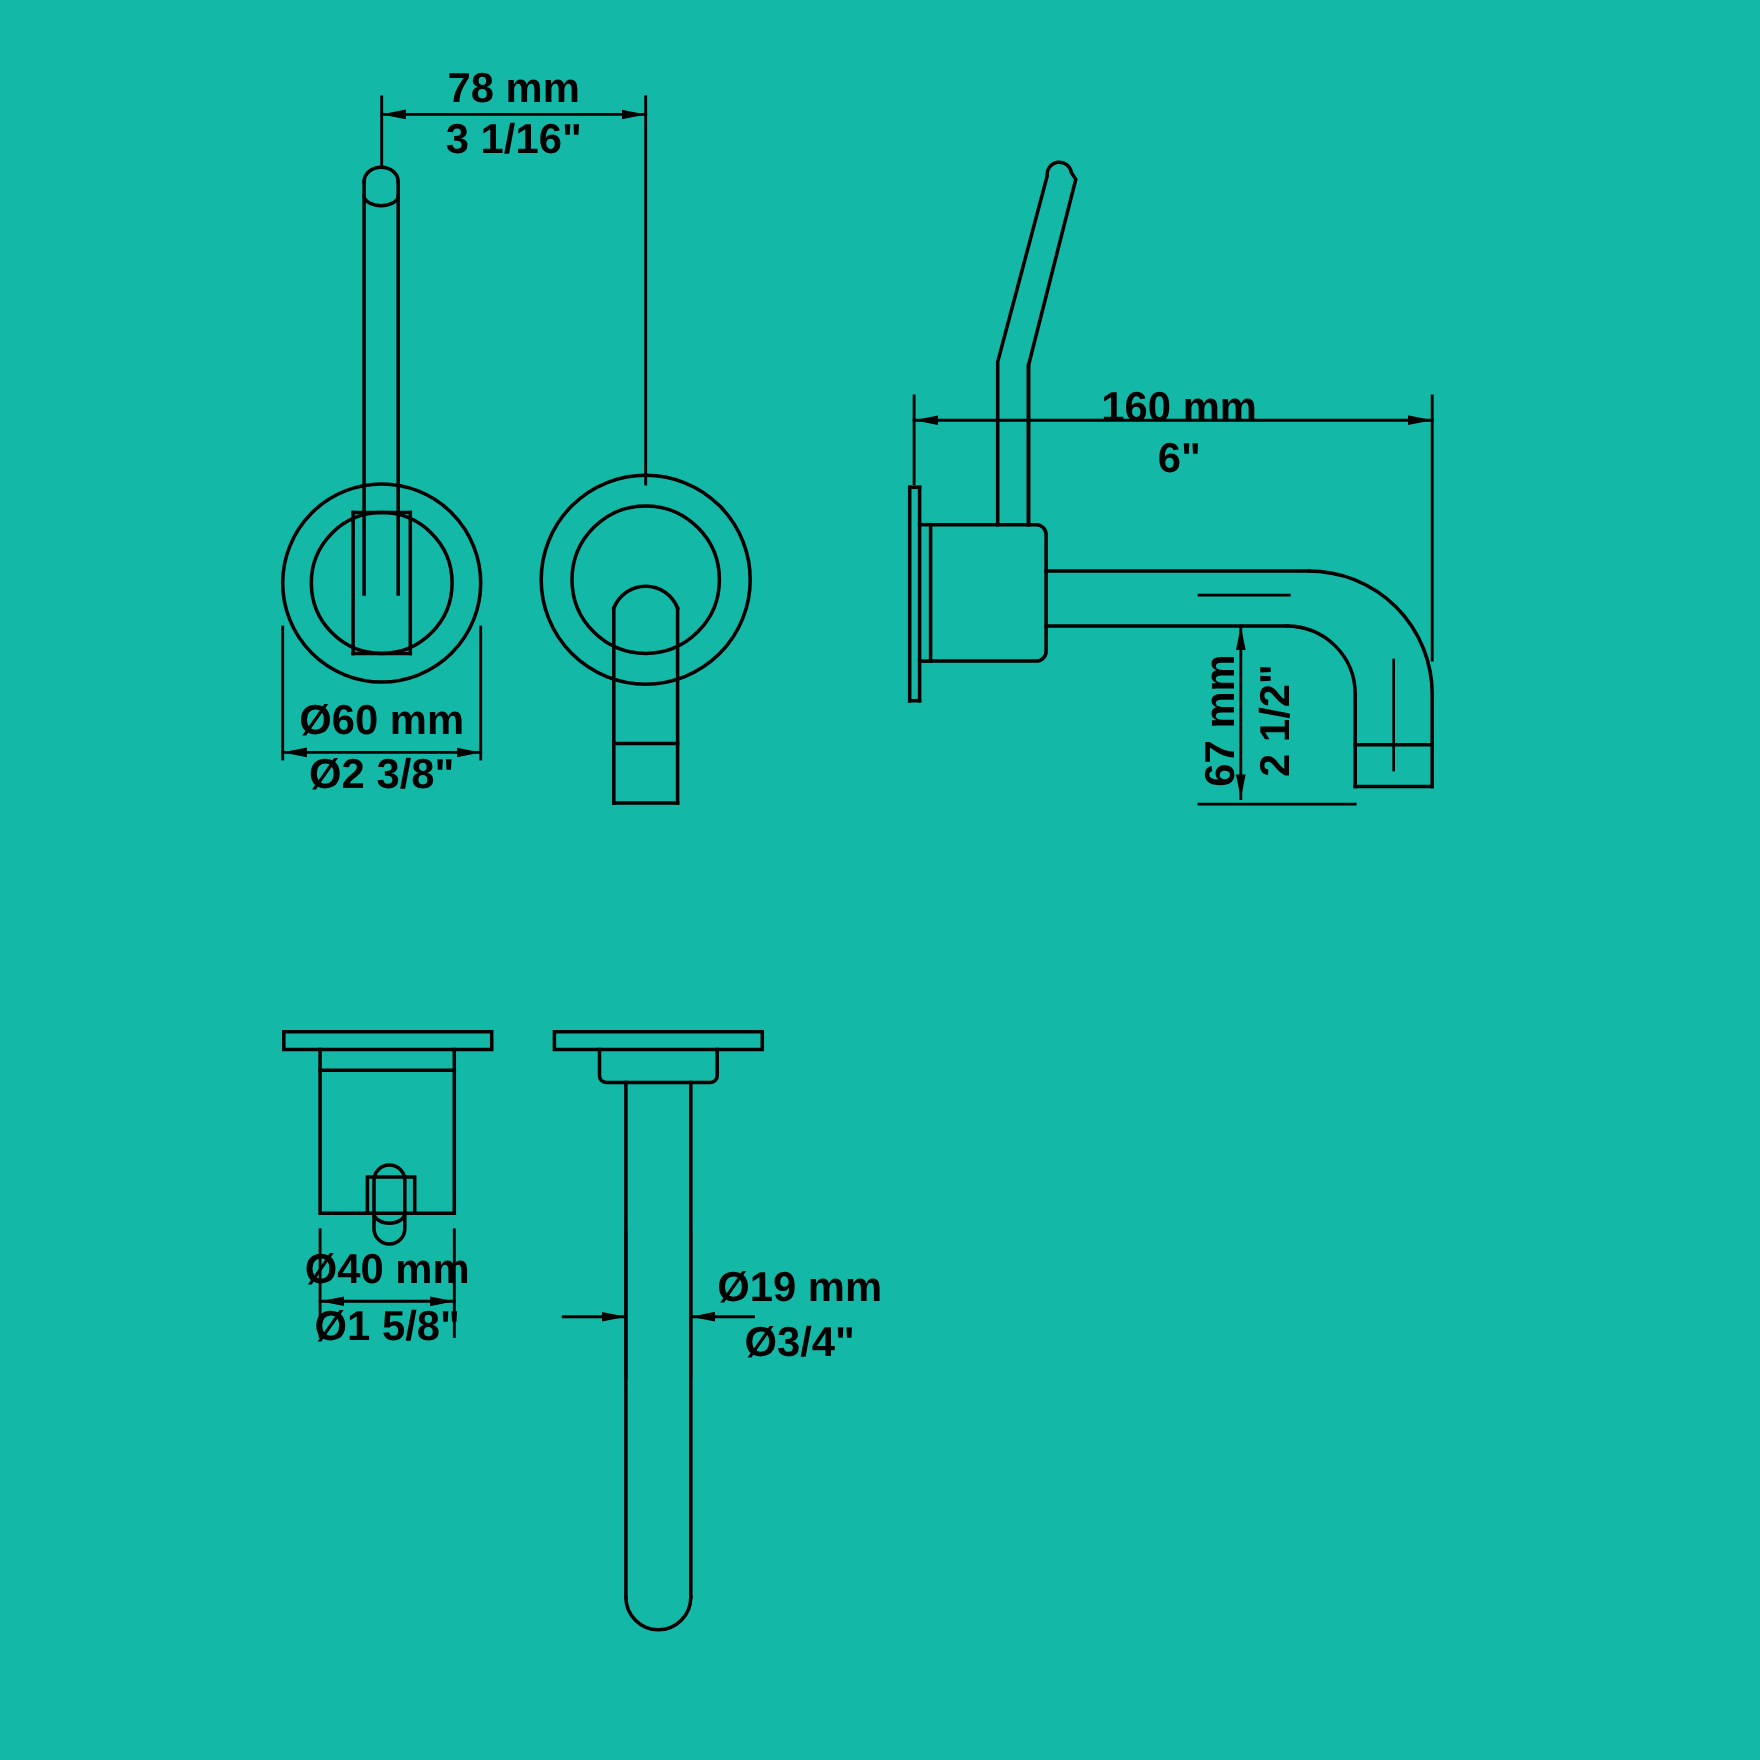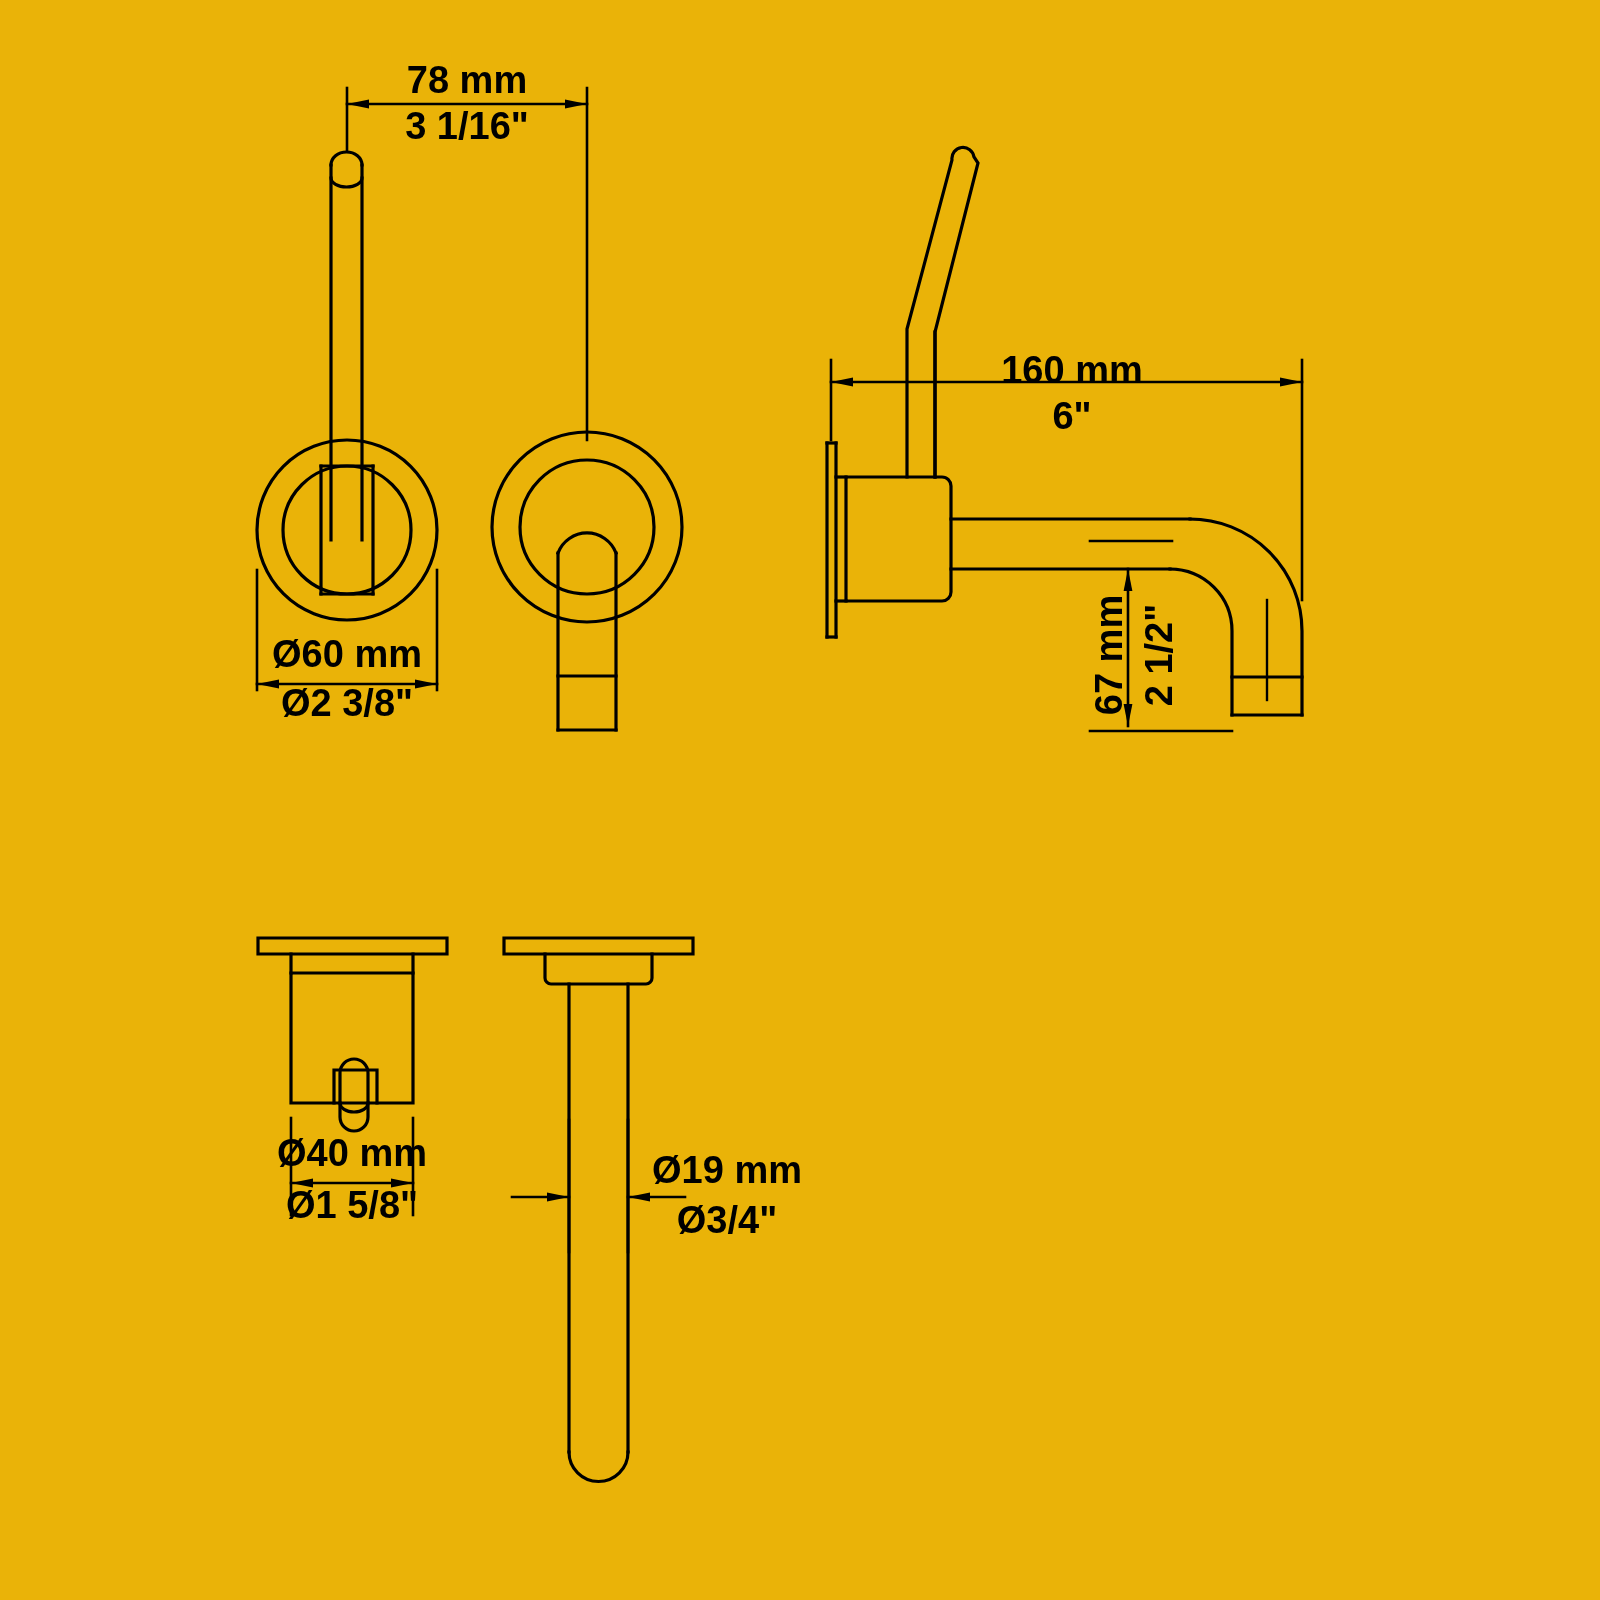--- a/index.html
+++ b/index.html
@@ -11,21 +11,21 @@
   body {
     width: 1600px;
     height: 1600px;
     font-family: "Liberation Sans", sans-serif;
     overflow: hidden;
   }
   #sheet {
     position: relative;
     width: 1600px;
     height: 1600px;
-    background: #eab308;
+    background: #14b8a6;
   }
   #drawing {
     position: absolute;
     left: 0;
     top: 0;
     width: 1600px;
     height: 1600px;
   }
   text.dim {
     font-family: "Liberation Sans", sans-serif;

